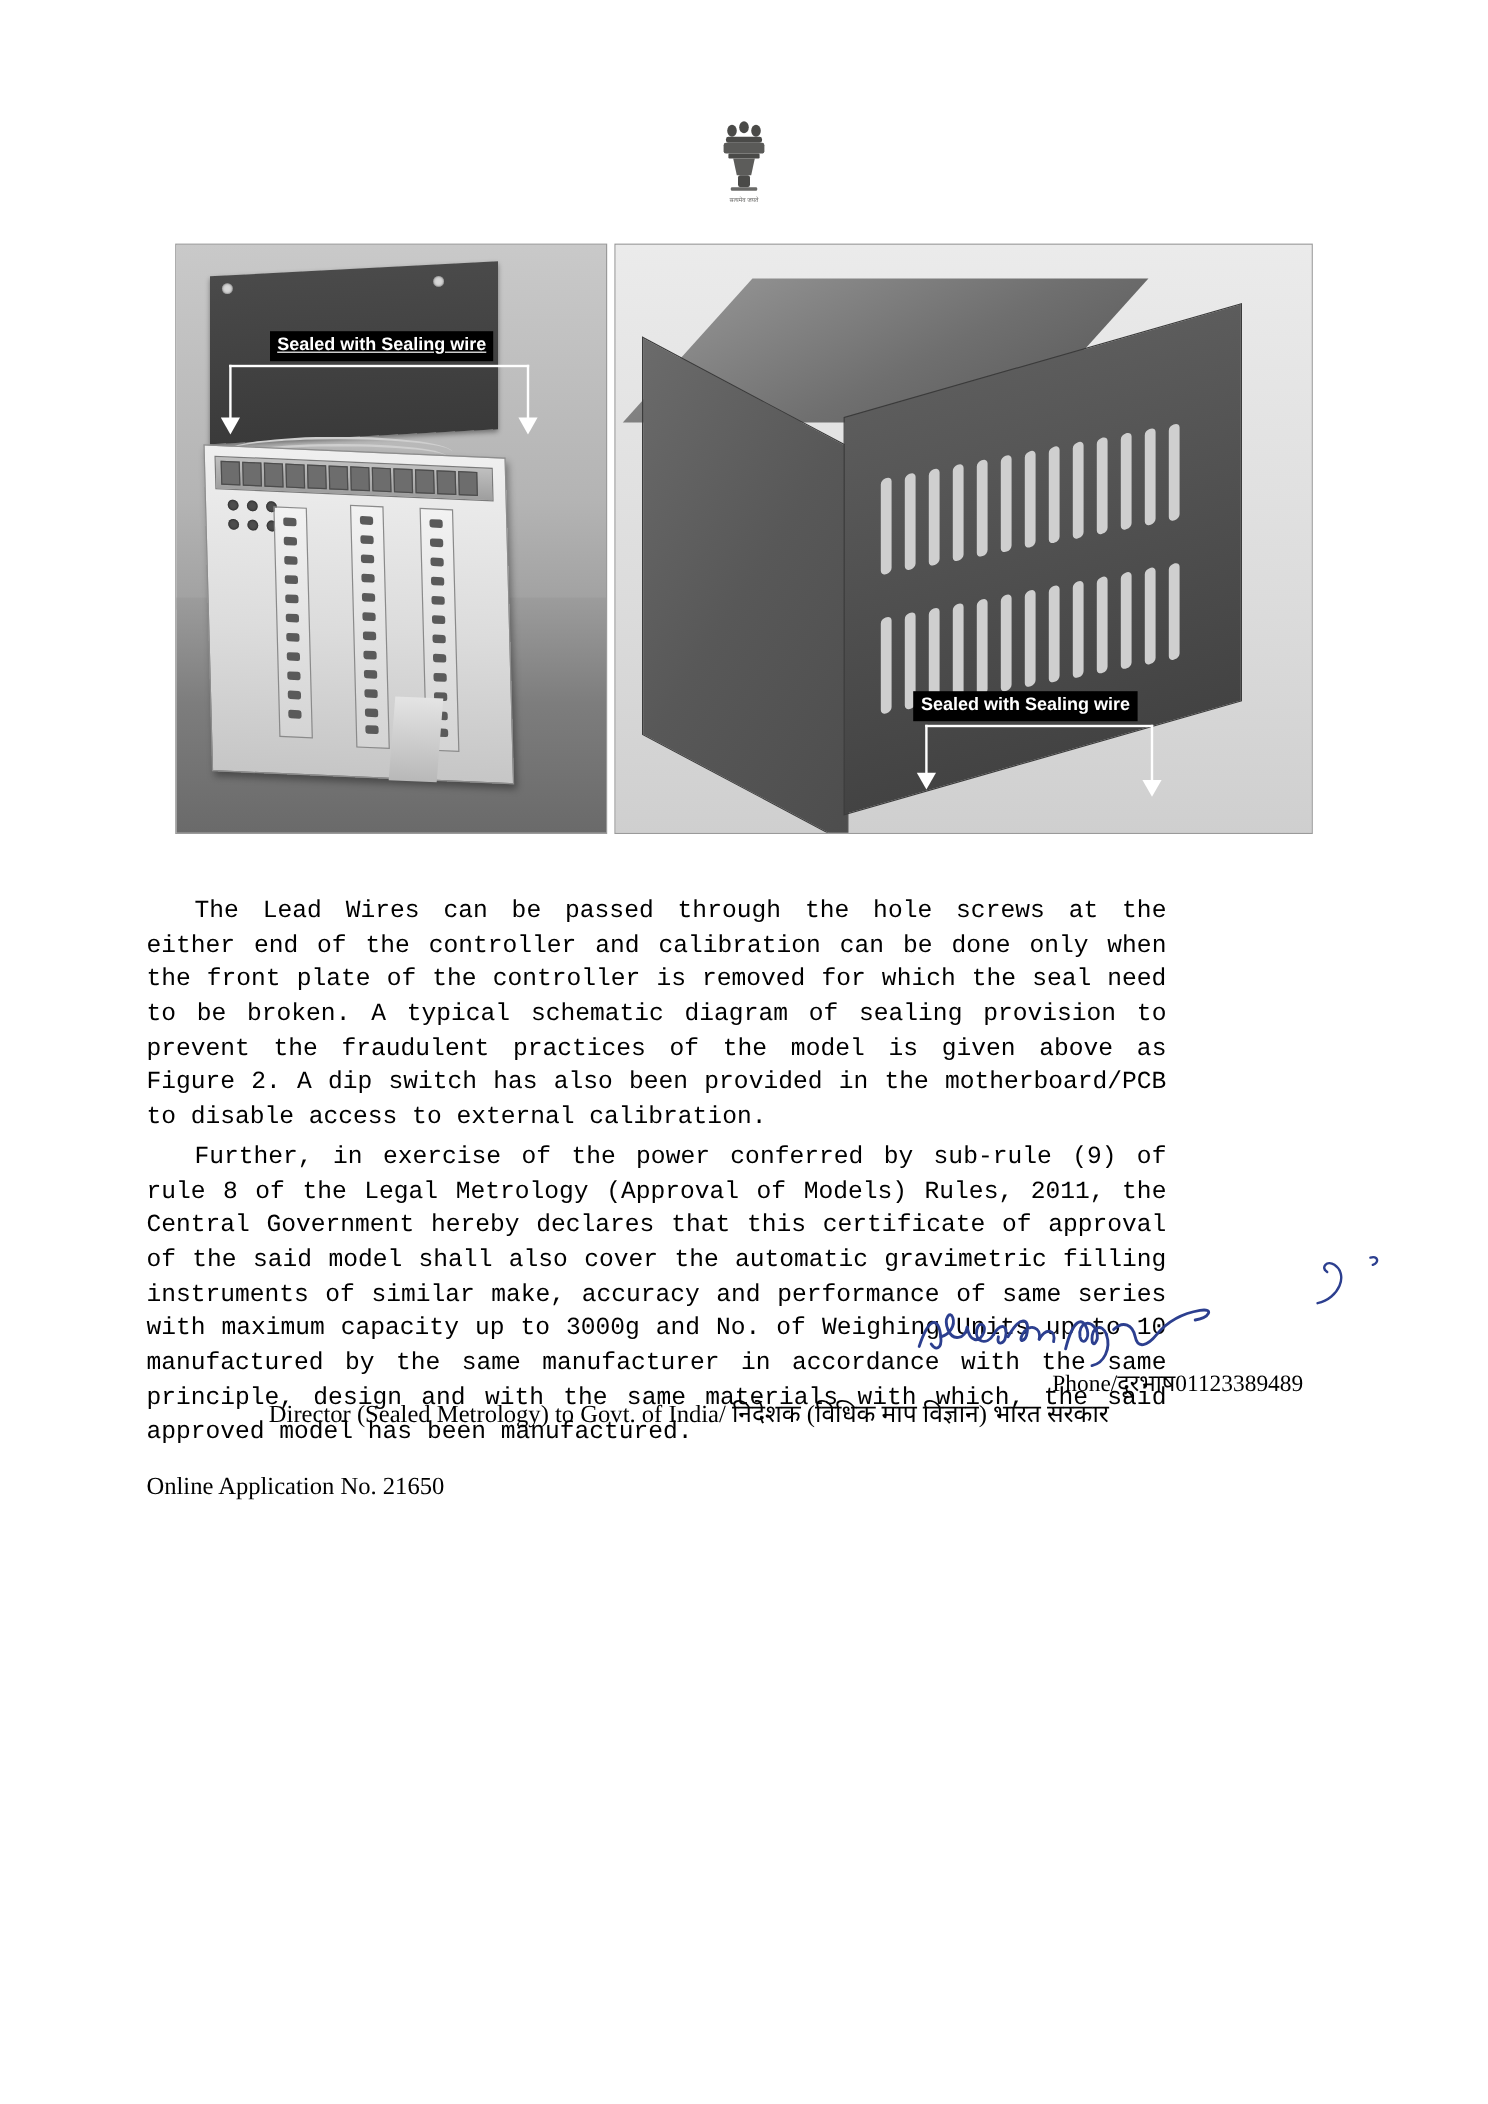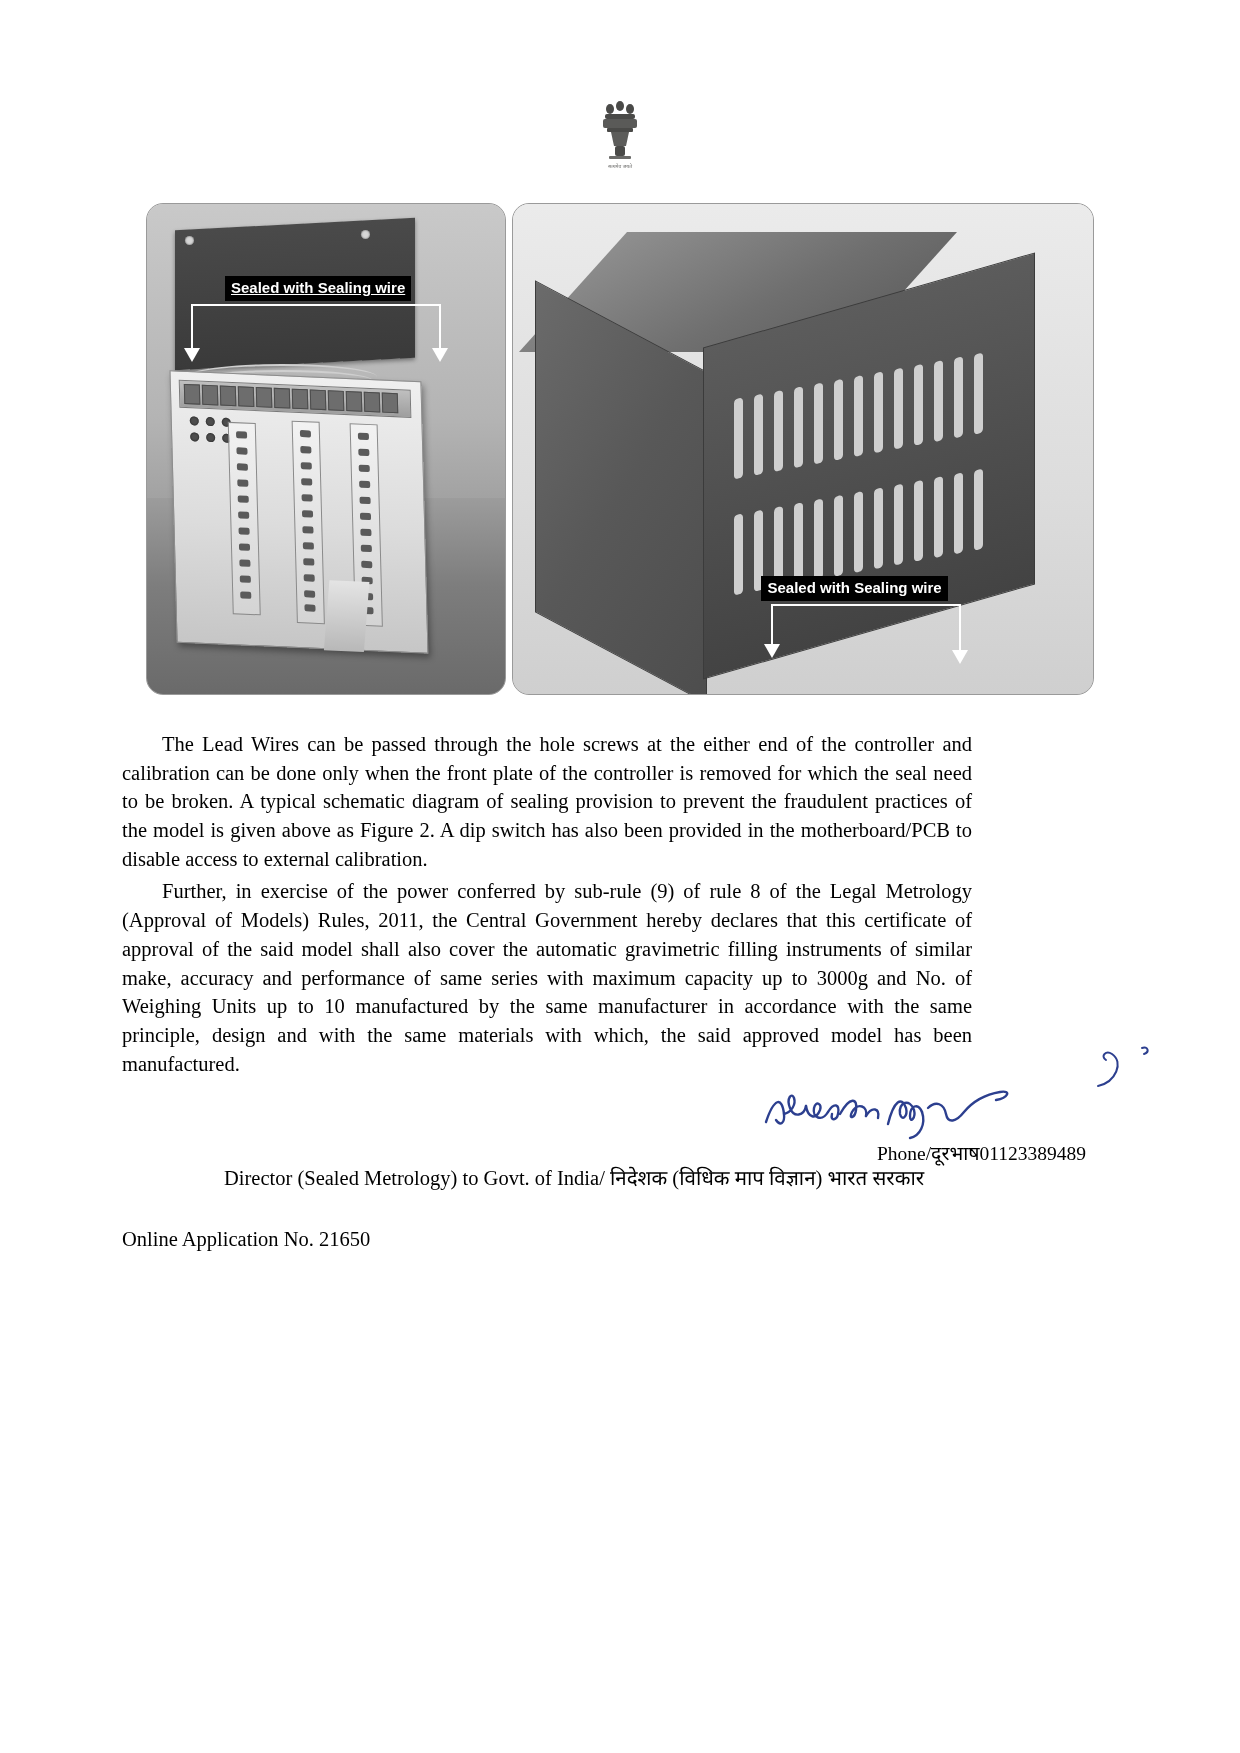--- a/index.html
+++ b/index.html
@@ -45,21 +45,20 @@
     left: 146px;
     width: 948px;
     height: 490px;
     display: flex;
     gap: 6px;
   }
   .photo {
     position: relative;
     overflow: hidden;
     filter: grayscale(100%);
-    border-radius: 17px;
   }
   .photo-left {
     width: 360px;
     height: 490px;
     background:
       linear-gradient(160deg, #d9d9d7 0%, #cfcfcd 35%, #bdbdbb 60%, #aeaeac 100%);
     border: 1px solid #9a9a98;
   }
   .photo-right {
     width: 582px;
@@ -188,21 +187,21 @@
   
   .body-text {
     position: absolute;
     top: 730px;
     left: 122px;
     width: 850px;
     font-size: 20.5px;
     line-height: 1.40;
     text-align: justify;
   }
-  .body-text p { margin: 0 0 0 0; text-indent: 40px; }
+  .body-text p { margin: 16px 0 0 0; text-indent: 40px; font-family: Liberation Mono, monospace; }
   .body-text p + p { margin-top: 4px; }
 
   
   .fno {
     position: absolute;
     top: 1036px;
     left: 0; width: 1086px;
     text-align: right;
     font-size: 20.5px;
   }

